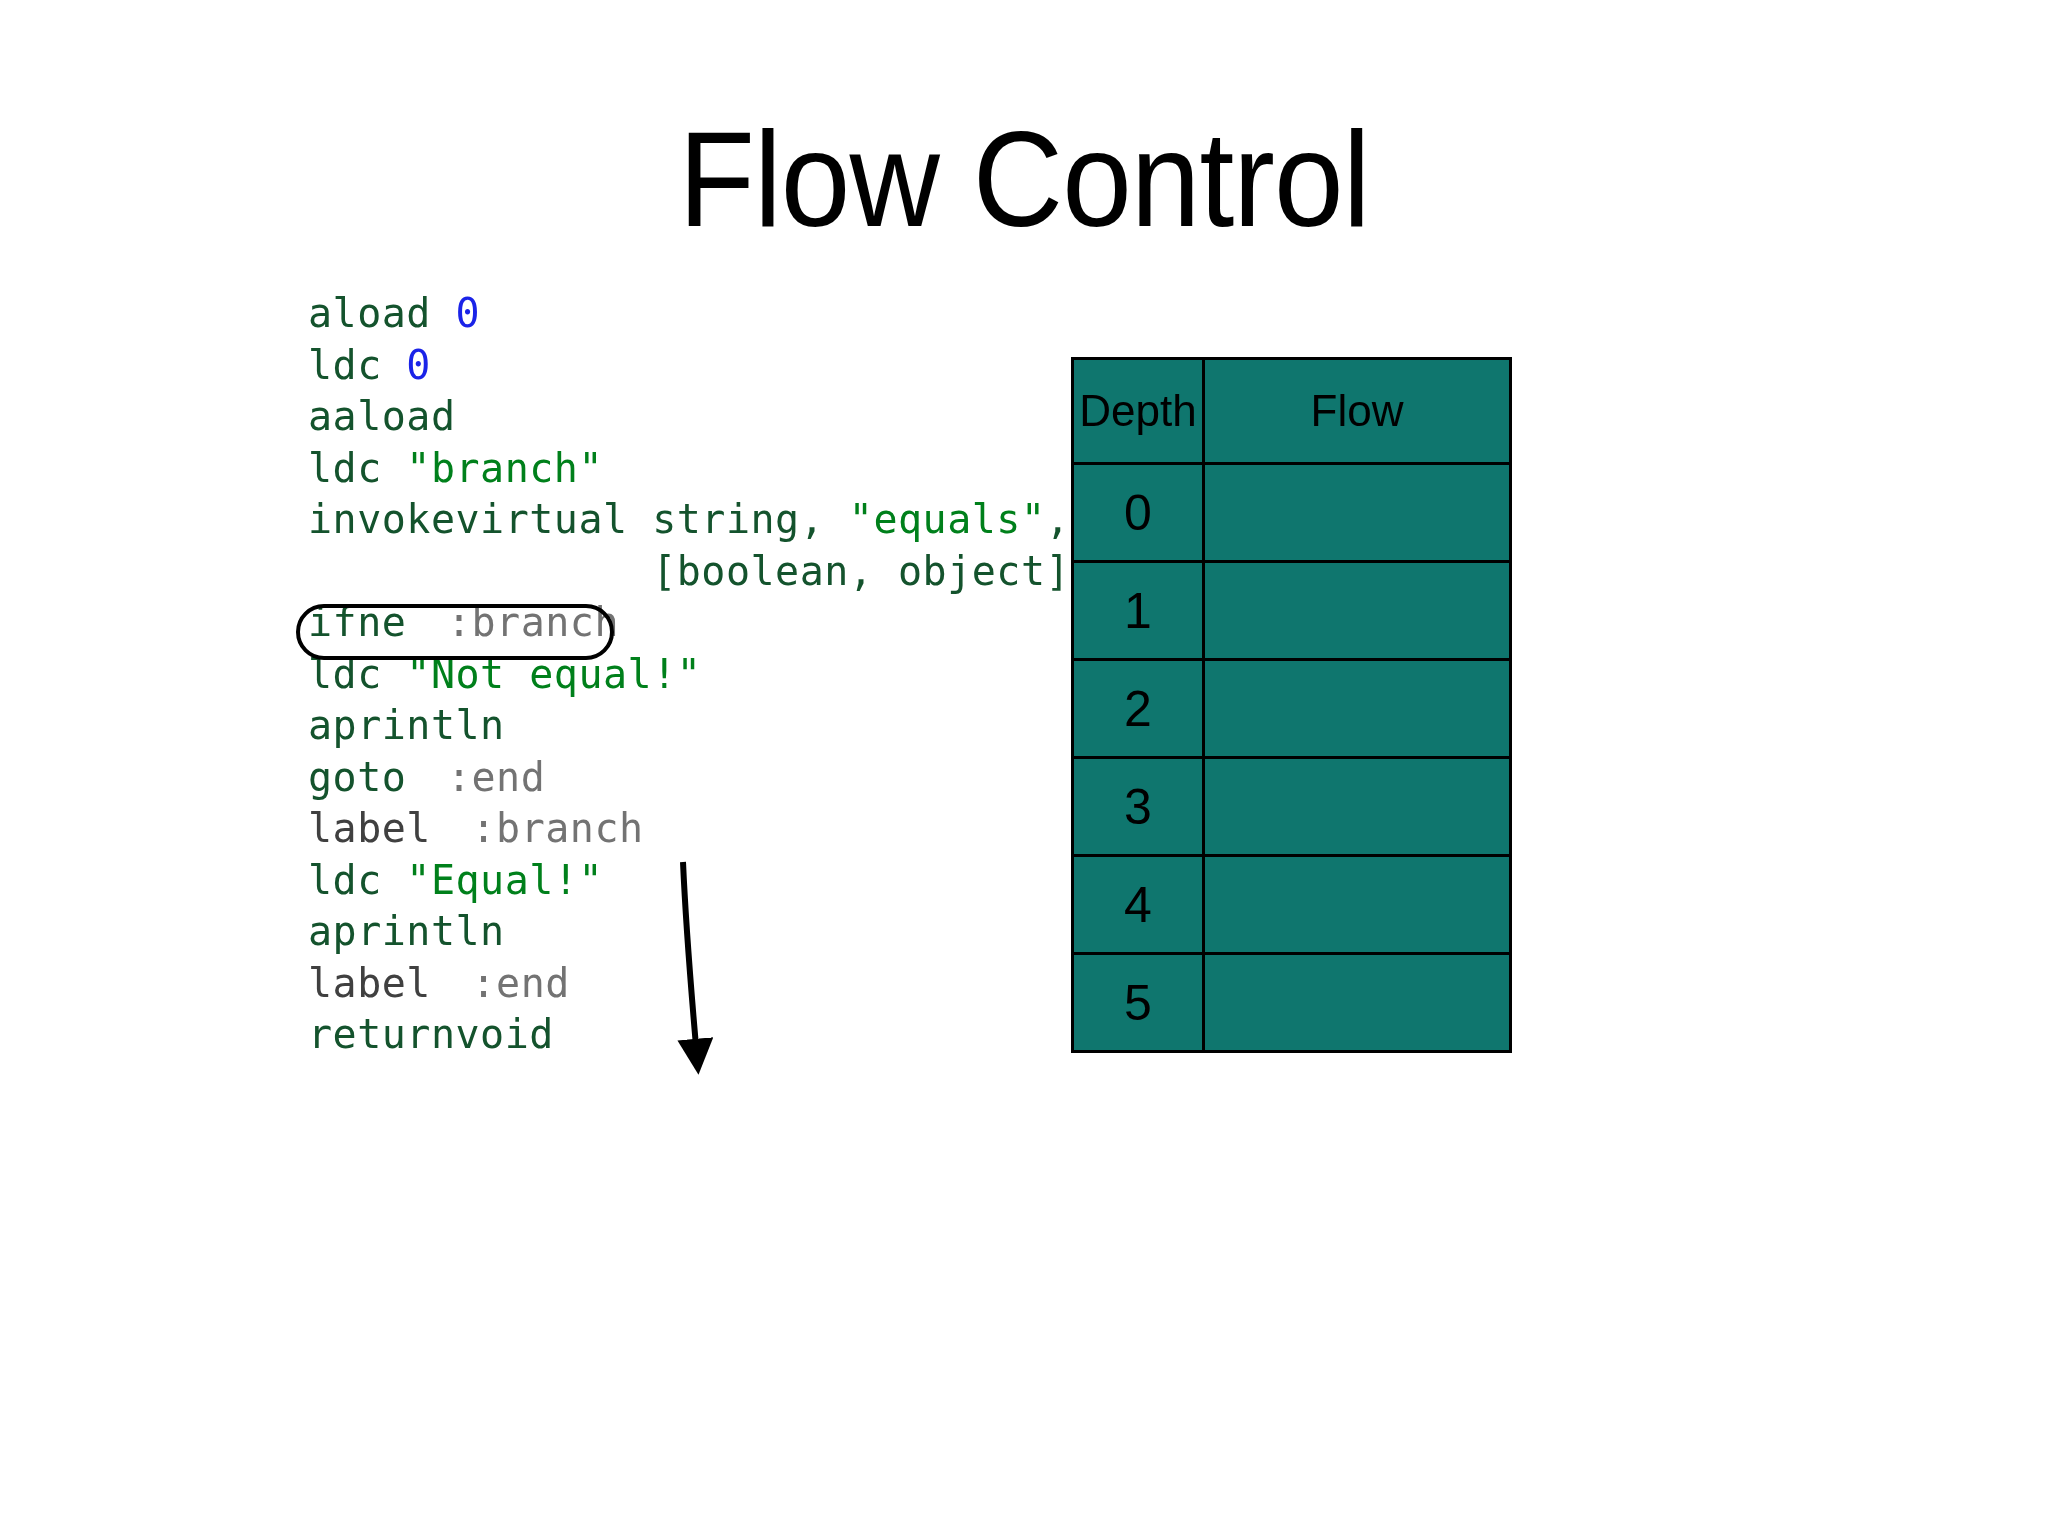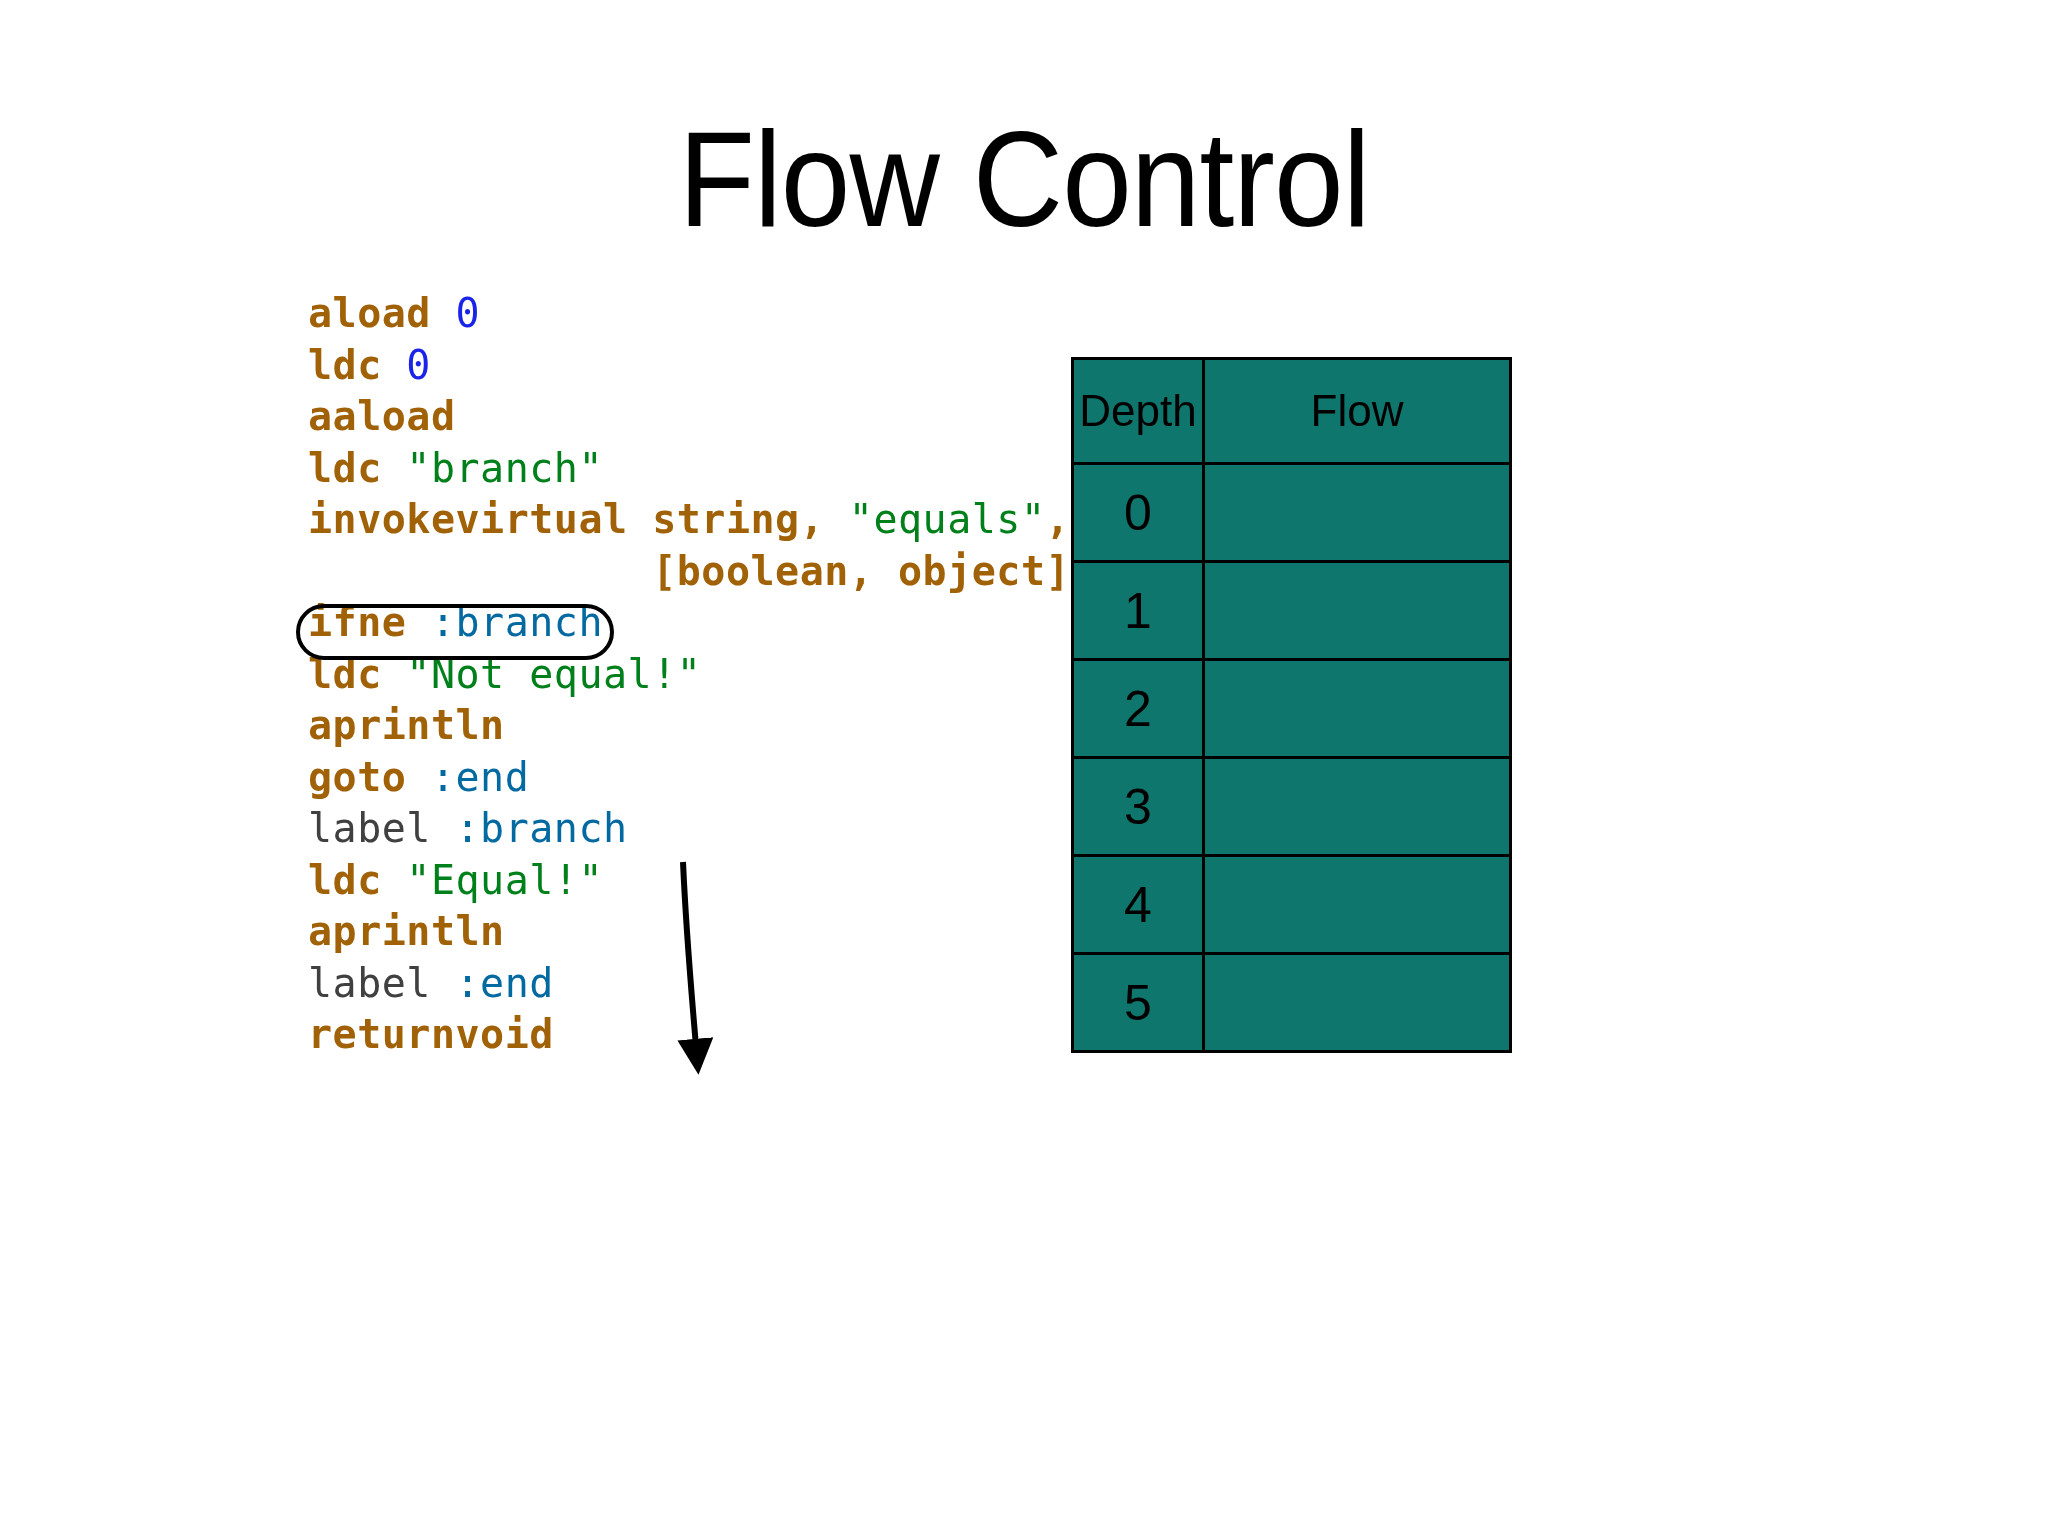--- a/index.html
+++ b/index.html
@@ -47,24 +47,24 @@
     line-height: 51.5px;
     color: #000000;
     white-space: pre;
     letter-spacing: 0.5px;
   }
   .code-line {
     display: block;
     height: 51.5px;
     white-space: pre;
   }
-  .tok-plain  { color: #a16207; font-weight: bold; }
+  .tok-plain  { color: #14532d; }
   .tok-num    { color: #1a23e8; }
   .tok-str    { color: #00801b; }
-  .tok-lbl    { color: #0369a1; }
+  .tok-lbl    { color: #737373; margin-left: 16px; }
   .tok-kw     { color: #404040; }
 
   
   .code-line.highlighted {
     position: relative;
   }
   #ifne-pill {
     position: absolute;
     left: 296px;
     top: 604px;

